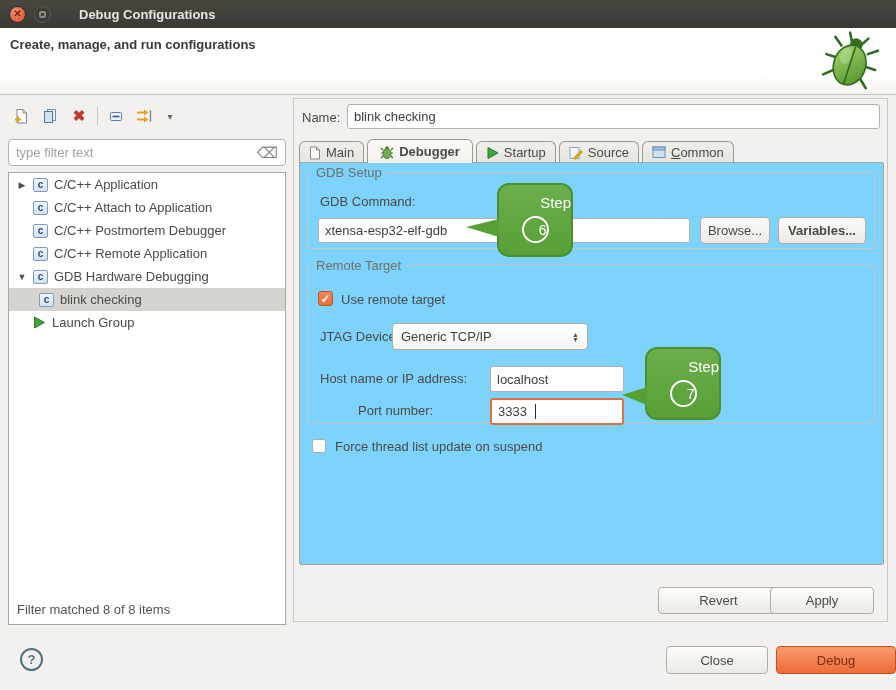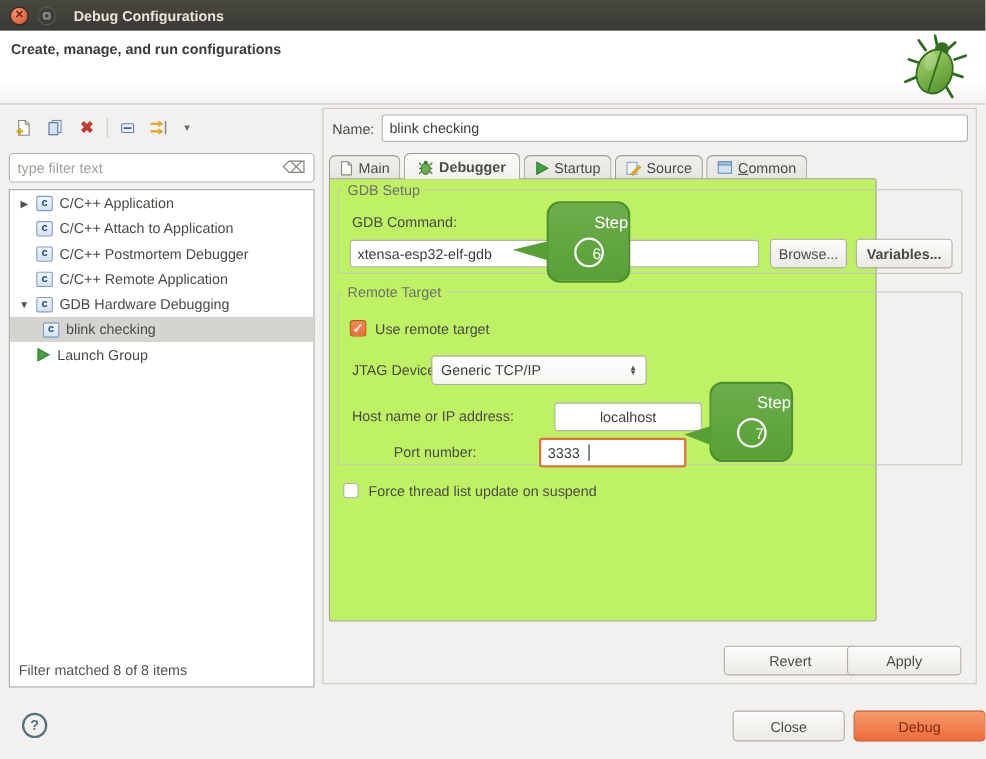--- a/index.html
+++ b/index.html
@@ -17,21 +17,21 @@
     position:absolute; left:0; top:0; width:896px; height:28px;
     background: linear-gradient(#48473f,#3a3934);
     display:flex; align-items:center; padding-left:9px;
   }
   .tb-btn { width:17px; height:17px; border-radius:50%; margin-right:8px;
     display:flex; align-items:center; justify-content:center; cursor:pointer; }
   .tb-close { background: radial-gradient(circle at 35% 30%, #f0926f, #d94a28);
     border:1px solid #2b2a26; color:#6e2410; font-size:10px; font-weight:bold; line-height:1; }
   .tb-max { background:#3e3d38; border:1px solid #5b5a52; }
   .tb-max i { display:block; width:7px; height:7px; border:2px solid #8c8a80; border-radius:2px; }
-  .tb-title { color:#e9e5dc; font-weight:bold; margin-left:8px; }
+  .tb-title { color:#e9e5dc; font-weight:bold; margin-left:20px; }
 
   
   .header {
     position:absolute; left:0; top:28px; width:896px; height:67px;
     background: linear-gradient(#ffffff 72%, #f4f3f1);
     border-bottom:1px solid #c7c4bf;
   }
   .header-title { position:absolute; left:10px; top:9px; font-weight:bold; color:#3b3a36; }
   .bug-wrap { position:absolute; right:14px; top:1px; }
 
@@ -73,22 +73,22 @@
   .name-input { position:absolute; left:347px; top:104px; width:533px; height:25px; }
 
   .tabs { position:absolute; left:299px; top:139px; height:24px; display:flex; align-items:flex-end; }
   .tab { display:flex; align-items:center; gap:5px; padding:0 9px; height:22px;
     border:1px solid #9b9892; border-bottom:none; border-radius:6px 6px 0 0;
     margin-right:3px; background:linear-gradient(#f1efec,#e6e4e0); cursor:pointer; white-space:nowrap; }
   .tab.active { background:linear-gradient(#fbfaf9,#f2f1f0); font-weight:bold;
     height:24px; position:relative; z-index:3; padding:0 12px; }
   .tab .u { text-decoration:underline; }
 
-  .tabcontent { position:absolute; left:299px; top:162px; width:498px; height:403px;
-    border:1px solid #a7a49e; background:#bef264; border-radius:0 2px 2px 2px; }
+  .tabcontent { position:absolute; left:299px; top:162px; width:585px; height:403px;
+    border:1px solid #a7a49e; background:#7dd3fc; border-radius:0 2px 2px 2px; }
 
   fieldset.grp { position:absolute; border:1px solid #c8c5bf; border-radius:3px; }
   fieldset.grp legend { color:#716f6a; padding:0 4px; margin-left:4px; }
   .grp1 { left:7px; top:2px; width:568px; height:84px; }
   .grp2 { left:7px; top:95px; width:568px; height:165px; }
   .abs { position:absolute; }
 
   .btn { background:linear-gradient(#fdfcfb,#eceae6); border:1px solid #b1ada6;
     border-radius:4px; font:13px "Liberation Sans",sans-serif; color:#4b4a45;
     display:flex; align-items:center; justify-content:center; cursor:pointer; }
@@ -102,21 +102,21 @@
     color:#fff; font-size:12px; font-weight:bold; text-align:center; line-height:14px; }
   .cb-off { background:#fff; border:1px solid #b1ada6; }
 
   .combo { left:84px; top:50px; width:196px; height:27px;
     background:linear-gradient(#ffffff,#f6f5f3); border:1px solid #b1ada6; border-radius:4px;
     display:flex; align-items:center; padding:0 8px; cursor:pointer;justify-content:center; }
   .combo-label { flex:1; color:#3f3e3a; }
   .spinner { display:flex; flex-direction:column; align-items:center; color:#55544f;
     font-size:7px; line-height:5px; }
 
-  .host-input { left:196px; top:93px; width:134px; height:26px;text-align:center; }
+  .host-input { left:182px; top:93px; width:134px; height:26px; }
   .port-input { left:182px; top:125px; width:134px; height:27px; border:2px solid #e0703f; }
   .port-caret { position:absolute; left:227px; top:131px; width:1px; height:15px; background:#2b2b2b; z-index:4; }
 
   .revert-btn { position:absolute; left:658px; top:587px; width:121px; height:27px; }
   .apply-btn  { position:absolute; left:770px; top:587px; width:104px; height:27px; }
   .close-btn  { position:absolute; left:666px; top:646px; width:102px; height:28px; }
   .debug-btn  { position:absolute; left:776px; top:646px; width:120px; height:28px;
     background:linear-gradient(#f79a6a,#ee6c3a); border:1px solid #c4511f; color:#7c2c10; }
 
   .help-btn { position:absolute; left:20px; top:648px; width:23px; height:23px;

